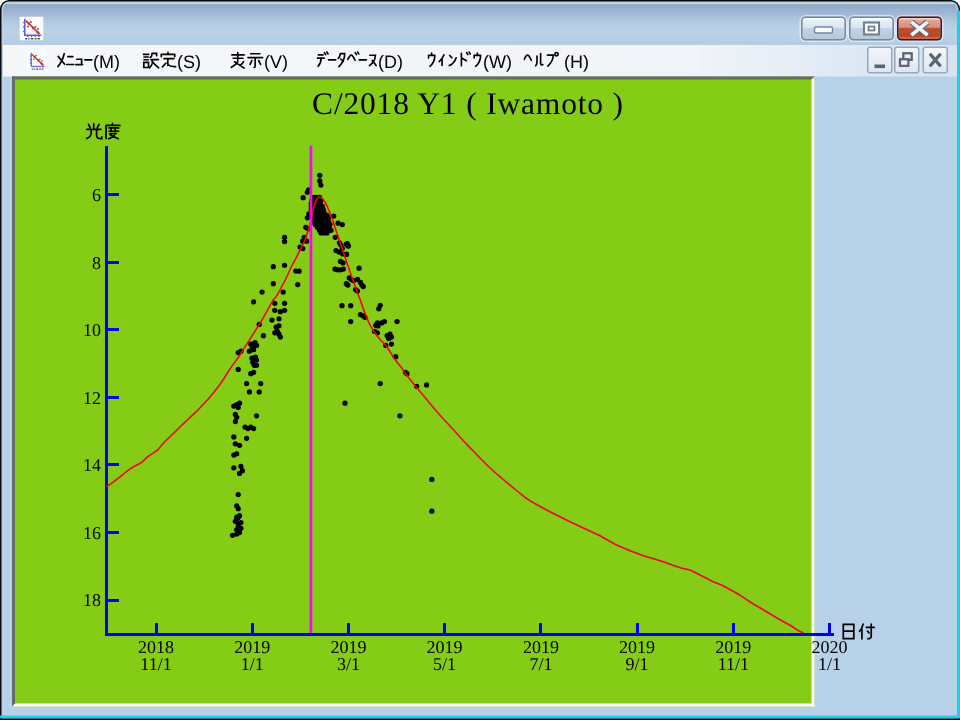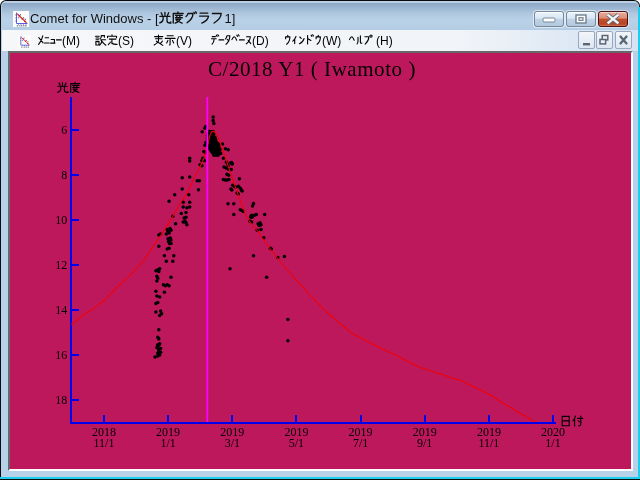--- a/index.html
+++ b/index.html
@@ -22,22 +22,22 @@
   box-shadow:0 0 0 1px rgba(255,255,255,0.45), inset 0 1px 0 rgba(255,255,255,0.5), inset 0 -1px 0 #cf6a48;
   background:linear-gradient(to bottom,#e6ab9a 0%,#dd8f77 44%,#c24f2c 50%,#b84524 82%,#c65d3a 100%); }
 .cbtn svg { position:absolute; left:0; top:0; }
 #menubar { position:absolute; left:2px; top:30px; right:2px; height:21px;
   background:linear-gradient(to right,#f6f7f9 0%,#f1f4f8 72%,#dde8f4 90%,#d5e2f2 100%); }
 #menubar .ic { position:absolute; left:16px; top:4px; width:13px; height:13px; }
 .mi { position:absolute; top:4px; height:14px; font-size:12px; color:#000; white-space:nowrap; }
 .mi span { letter-spacing:0; }
 .mdib { position:absolute; top:1px; width:17px; height:18px; border:1px solid #98a7ba; border-radius:2px;
   background:linear-gradient(to bottom,#f3f6fa 0%,#e8eef6 50%,#dde7f2 100%); }
-#client { position:absolute; left:8px; top:51px; width:625px; height:420px;
-  background:#be185d; border-top:2px solid #686868; border-left:2px solid #686868;
+#client { position:absolute; left:8px; top:51px; width:535px; height:420px;
+  background:#84cc16; border-top:2px solid #686868; border-left:2px solid #686868;
   border-right:2px solid #fff; border-bottom:2px solid #fff; }
 #chart { position:absolute; left:0; top:0; }
 #cyanr { position:absolute; right:0; top:7px; width:2px; bottom:2px; background:#1ecdec; }
 #cyanb { position:absolute; left:0; right:0; bottom:1px; height:2px; background:#1ecdec; }
 #blackb { position:absolute; left:0; right:0; bottom:0; height:1px; background:#0d0d0d; }
 </style></head>
 <body>
 <svg width="0" height="0" style="position:absolute">
     <defs>
 <g id="g_hikari">
@@ -146,29 +146,20 @@
             <rect x="5.2" y="6.2" width="1.1" height="1.1"></rect>
 </g>
 <g fill="#3a3a4a">
 <rect x="3.8" y="14.4" width="1.3" height="0.9"></rect>
             <rect x="5.8" y="14.4" width="0.9" height="0.9"></rect>
             <rect x="7.5" y="14.4" width="1.8" height="0.9"></rect>
             <rect x="10.1" y="14.4" width="1.3" height="0.9"></rect>
             <rect x="12.1" y="14.4" width="1.5" height="0.9"></rect>
 </g>
 </svg></div>
-   <div class="tx"><span>Comet for Windows - [</span><svg width="66" height="18" viewBox="0 0 66 18" style="vertical-align:-3.5px">
-          <g fill="none" stroke="#111" stroke-width="1.25" stroke-linecap="round">
-            <use href="#g_hikari" transform="translate(0.00,2.8) scale(1.08)"></use>
-            <use href="#g_do" transform="translate(12.96,2.8) scale(1.08)"></use>
-            <use href="#g_gu" transform="translate(25.92,2.8) scale(1.08)"></use>
-            <use href="#g_ra" transform="translate(38.88,2.8) scale(1.08)"></use>
-            <use href="#g_fu" transform="translate(51.84,2.8) scale(1.08)"></use>
-          </g>
-        </svg><span>1]</span></div>
  </div>
  <div class="cbtn graybtn" id="bmin">
       <svg width="28" height="14" viewBox="0 0 28 14">
         <rect x="8" y="6" width="12" height="4" rx="1" fill="#fff" stroke="#77889a" stroke-width="1"></rect>
       </svg>
     </div>
  <div class="cbtn graybtn" id="bmax">
       <svg width="28" height="14" viewBox="0 0 28 14">
         <rect x="9" y="3" width="10" height="8" fill="#fff" stroke="#6e808f" stroke-width="1.4"></rect>
         <rect x="12" y="5.7" width="4" height="2.6" fill="#fff" stroke="#6e808f" stroke-width="1.2"></rect>

